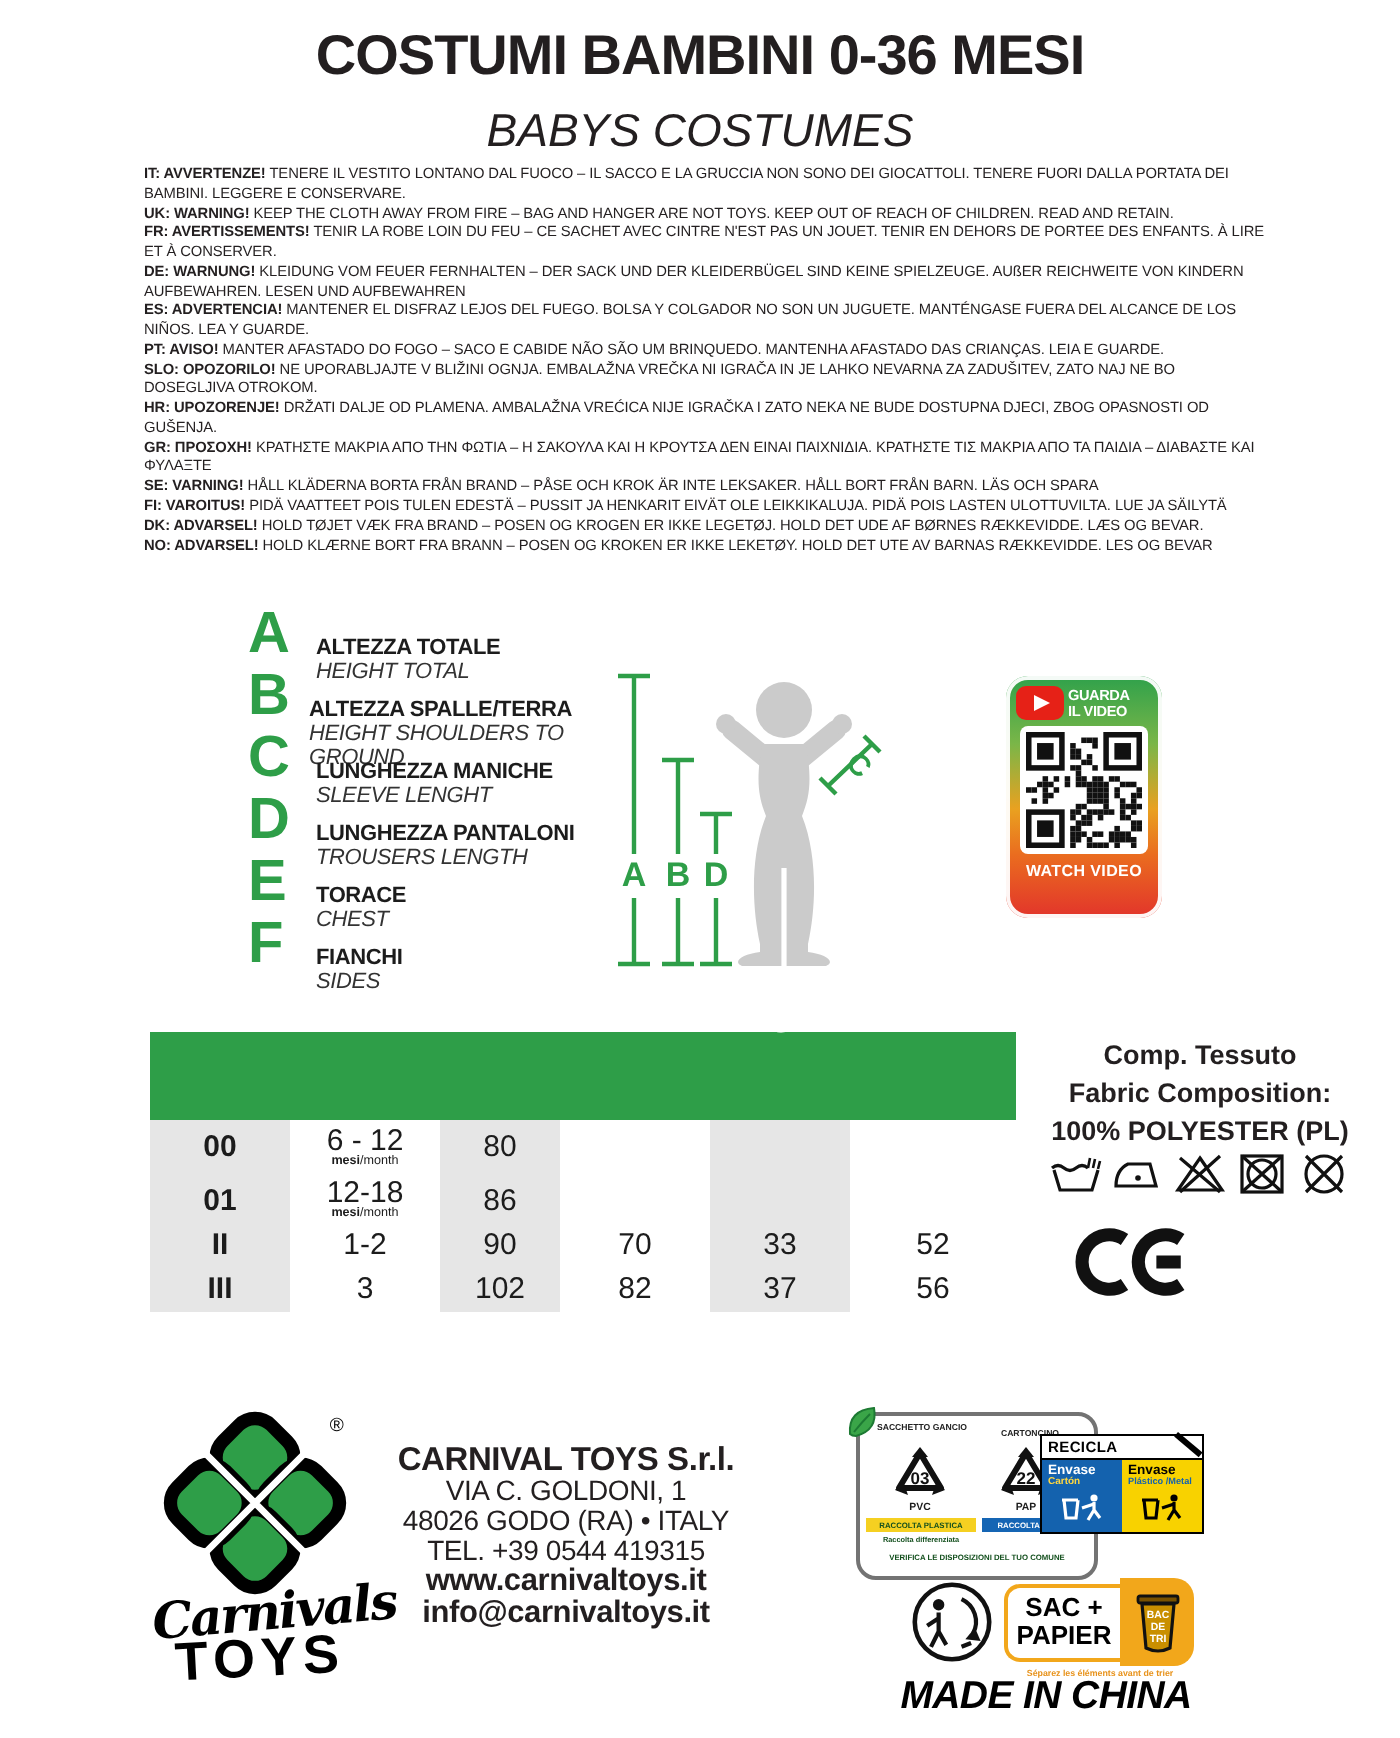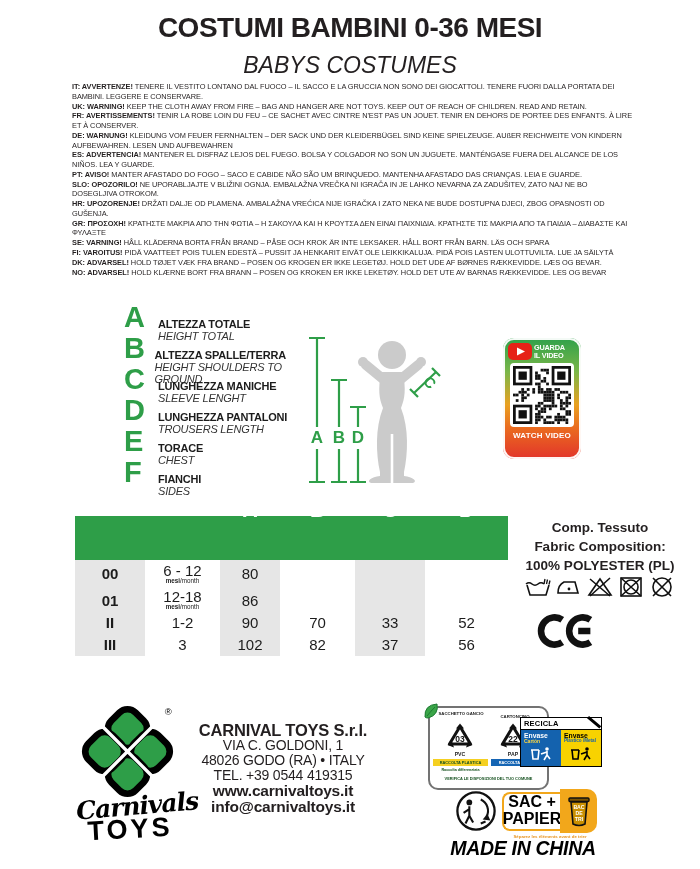--- a/index.html
+++ b/index.html
@@ -101,21 +101,21 @@
   .reccell .e1{font-size:6.8px;font-weight:800;line-height:1.05;}
   #reccell1 .e2{font-size:5px;font-weight:700;color:#ffd840;line-height:1.05;}
   #reccell2 .e2{font-size:4.6px;font-weight:700;color:#1462ae;line-height:1.05;}
   .reccell svg{display:block;margin:2px auto 0;}
 
   
   #france{top:789px;left:455px;display:flex;align-items:center;gap:5px;}
   #sacunit{position:relative;display:flex;align-items:center;}
   #sacbox{background:#fff;border:2.5px solid #f2a71b;border-right:none;border-radius:8px 0 0 8px;
           width:56px;height:35px;display:flex;flex-direction:column;align-items:center;justify-content:center;}
-  #sacbox .s1{font-size:16px;font-weight:800;line-height:1.05;color:#000;}
+  #sacbox .s1{font-size:13px;font-weight:800;line-height:1.05;color:#000;}
   #bacbox{background:#f2a71b;border-radius:0 10px 10px 0;width:37px;height:44px;
           display:flex;align-items:center;justify-content:center;}
   #frnote{position:absolute;top:45px;left:0;width:96px;text-align:center;font-size:4.4px;font-weight:700;color:#e8931c;}
 
   #madein{top:837px;left:448px;width:150px;text-align:center;font-size:19.5px;font-weight:800;
           font-style:italic;letter-spacing:-.3px;color:#000;}
 </style>
 </head>
 <body>
 

